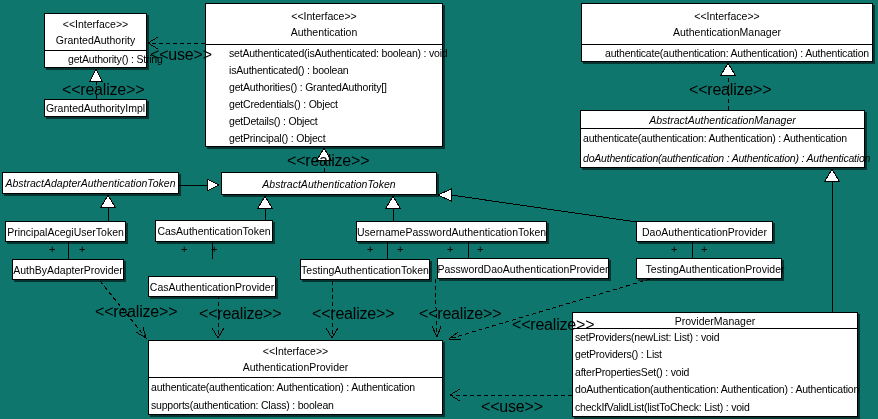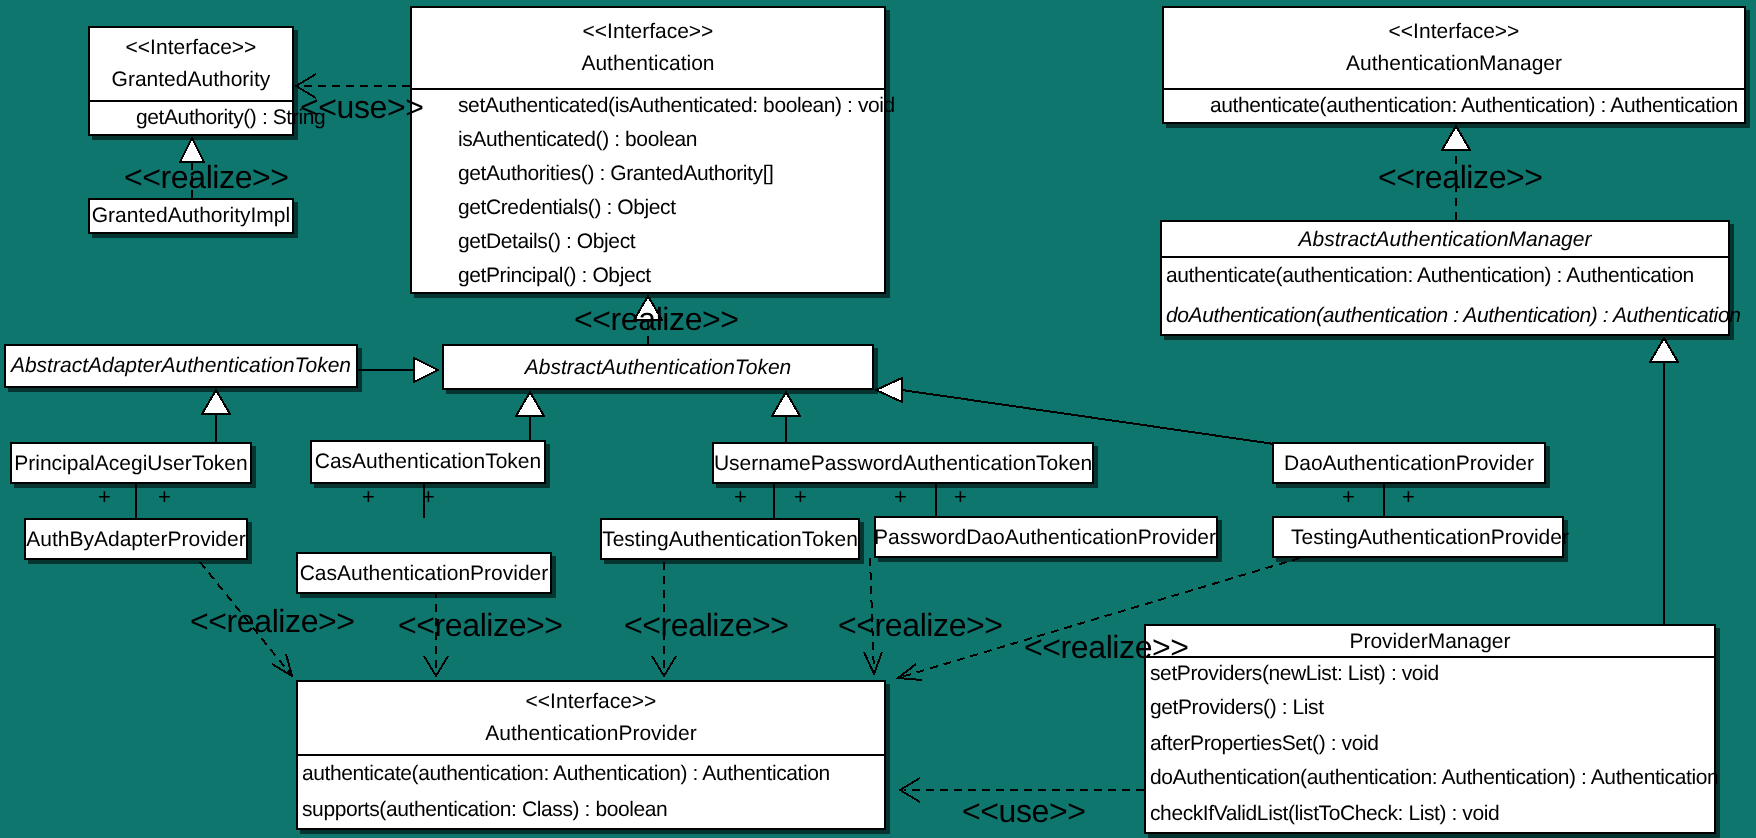--- a/index.html
+++ b/index.html
@@ -192,21 +192,21 @@
   </div>
 
   <div class="cls simple" style="left:148px;top:276px;width:128px;height:21px;">
     <span class="cname">CasAuthenticationProvider</span>
   </div>
 
   <div class="cls simple" style="left:300px;top:259px;width:130px;height:21px;">
     <span class="cname">TestingAuthenticationToken</span>
   </div>
 
-  <div class="cls simple" style="left:437px;top:258px;width:172px;height:21px;justify-content:flex-end;">
+  <div class="cls simple" style="left:437px;top:258px;width:172px;height:21px;">
     <span class="cname">PasswordDaoAuthenticationProvider</span>
   </div>
 
   <div class="cls simple" style="left:636px;top:258px;width:146px;height:21px;padding-left:12px;">
     <span class="cname">TestingAuthenticationProvider</span>
   </div>
 
   <div class="cls lh18" style="left:148px;top:340px;width:295px;height:75px;">
     <div class="hdr" style="height:36px;">
       <div class="stereo">&lt;&lt;Interface&gt;&gt;</div>

